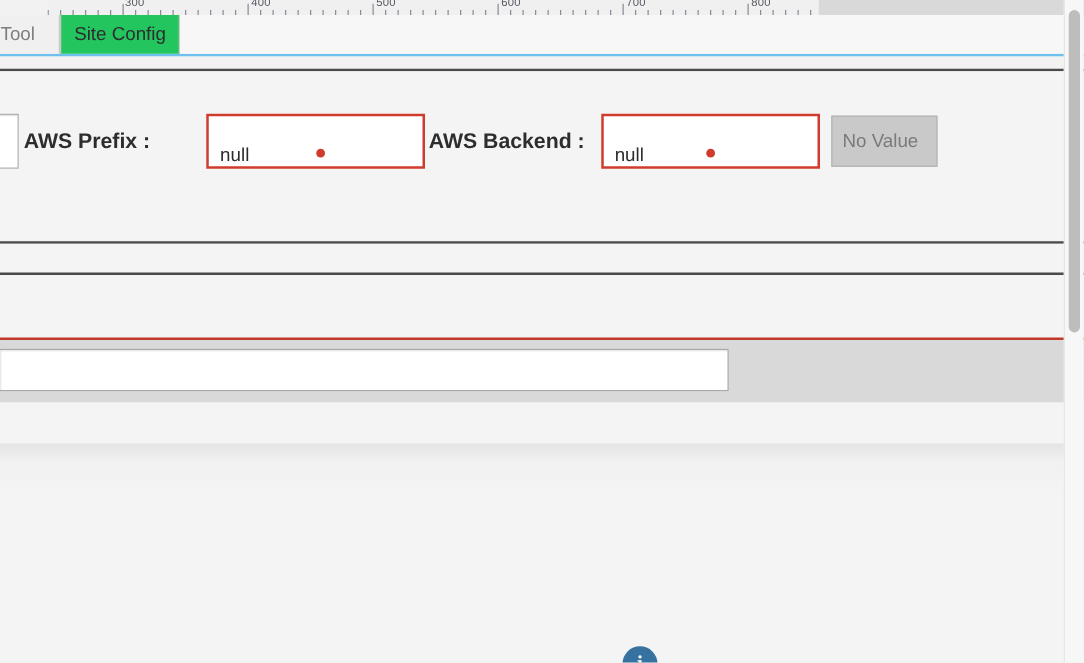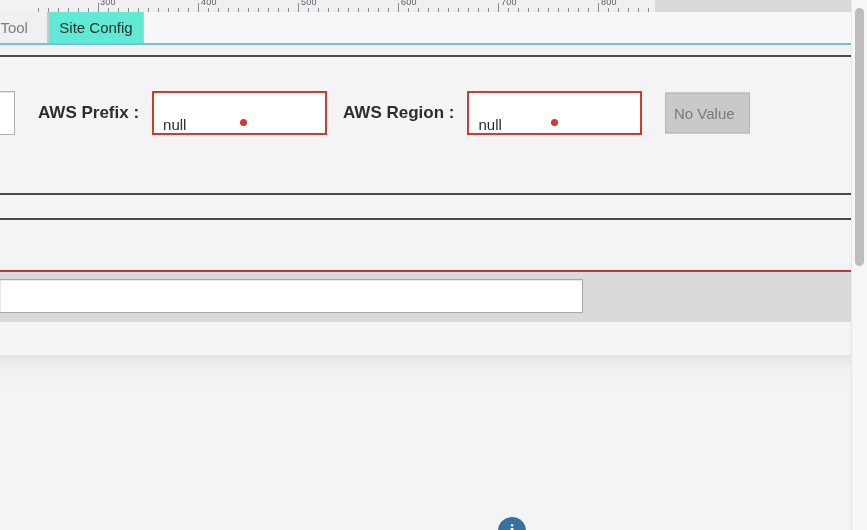--- a/index.html
+++ b/index.html
@@ -72,21 +72,21 @@
     background: #f4f4f4;
     border-right: 1px solid #c9c9c9;
     overflow: hidden;
     white-space: nowrap;
   }
   .tab.inactive {
     color: #7d7d7d;
     background: #f0f0f0;
   }
   .tab.active {
-    background: #5eead4;
+    background: #22c55e;
     border-left: 1px solid #c9c9c9;
     color: #2e2e2e;
     font-weight: 400;
   }
   #tab-filler {
     position: absolute;
     left: 144px; top: 0;
     right: 0; height: 31px;
     background: #f7f7f7;
   }
@@ -337,30 +337,30 @@
 </div>
 
 <div class="hline-dark" style="top:55px;"></div>
 
 <div id="formband"></div>
 
 <div class="txtinput plain" style="left:-16px; top:113px; transform:translateY(-50%); width:31px; height:44px; position:absolute;">
   <span></span>
 </div>
 
-<div class="field-group" style="left:38px;">
+<div class="field-group" style="left:19px;gap:32px;">
   <span class="field-label">AWS Prefix :</span>
   <div class="txtinput invalid" style="width:175px; height:44px; margin-left:13px;">
     <span>null</span>
     <span class="reddot" style="left:86px;"></span>
   </div>
 </div>
 
 <div class="field-group" style="left:343px;">
-  <span class="field-label">AWS Region :</span>
+  <span class="field-label">AWS Backend :</span>
   <div class="txtinput invalid" style="width:175px; height:44px; margin-left:13px;">
     <span>null</span>
     <span class="reddot" style="left:82px;"></span>
   </div>
 </div>
 
 <div class="field-group" style="left:658px;">
   <div class="dropdown-disabled" style="width:85px; height:41px; margin-left:7px;">
     <span>No Value</span>
   </div>

